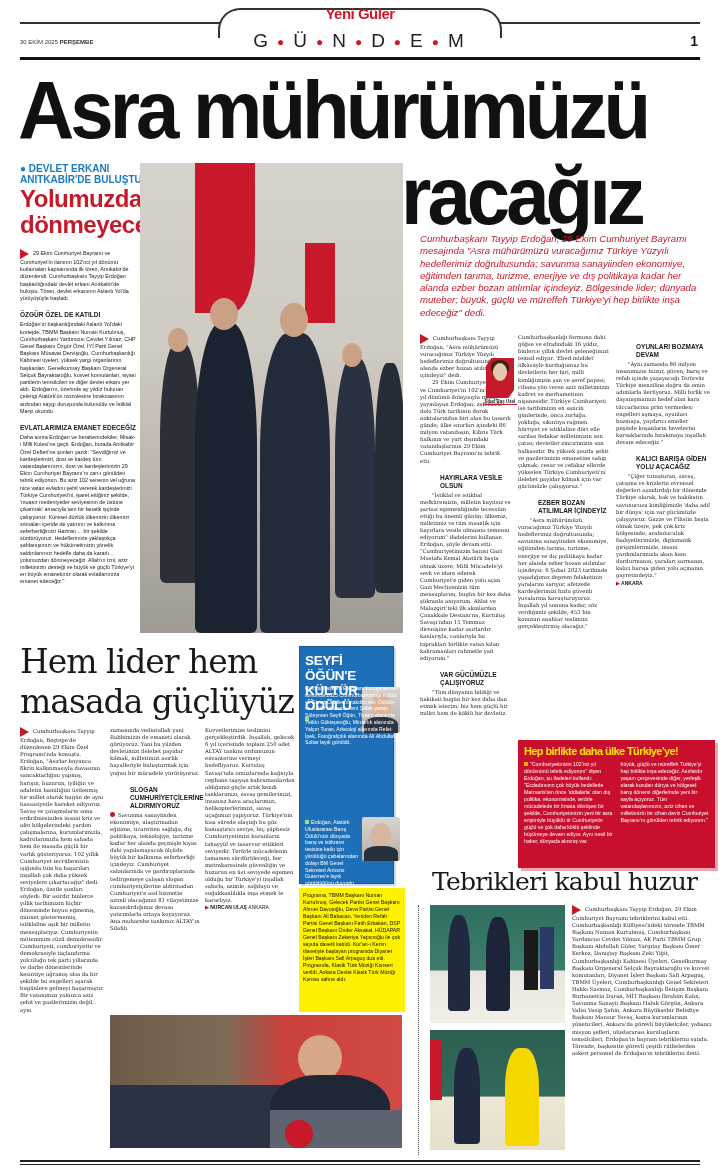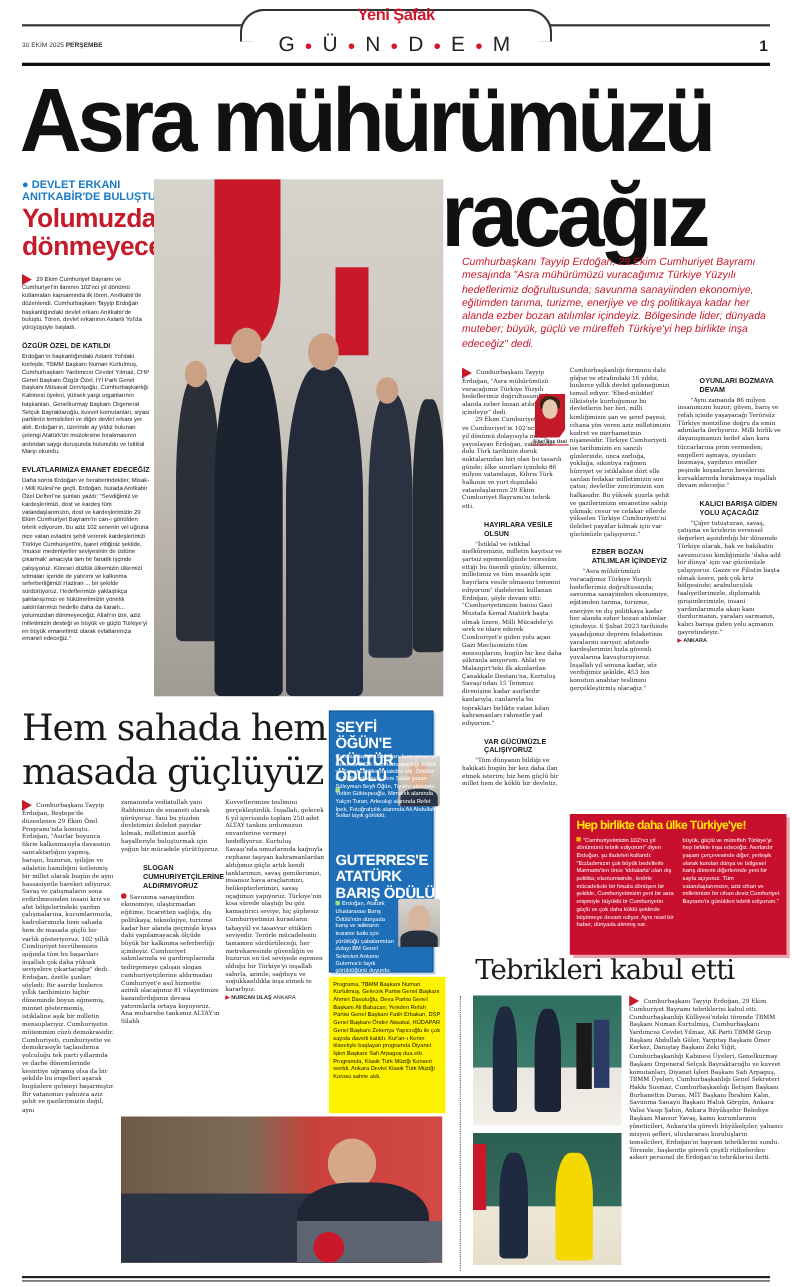--- a/index.html
+++ b/index.html
@@ -98,21 +98,21 @@
   .bottom-rule { position: absolute; left: 20px; width: 680px; top: 1160px; height: 2px; background: #222; }
   .bottom-rule2 { position: absolute; left: 20px; width: 680px; top: 1164px; height: 1px; background: #222; }
 </style>
 </head>
 <body>
 
 <div>
   <div class="mast-line l"></div>
   <div class="mast-line r"></div>
   <div class="mast-arc"></div>
-  <div class="brand">Yeni Şafak</div>
+  <div class="brand">Yeni Güler</div>
   <div class="section">
     <span>G</span><span class="dot">●</span><span>Ü</span><span class="dot">●</span><span>N</span><span class="dot">●</span><span>D</span><span class="dot">●</span><span>E</span><span class="dot">●</span><span>M</span>
   </div>
   <div class="dateline">
     <span>30 EKİM 2025</span>
     <b>PERŞEMBE</b>
   </div>
   <div class="pageno">1</div>
   <div class="mast-rule"></div>
 </div>
@@ -172,21 +172,21 @@
 </div>
 
 <div class="col serif-small" style="left:616px; top:334px; width:94px;">
   <h4>OYUNLARI BOZMAYA DEVAM</h4>
   <p class="indent">"Aynı zamanda 86 milyon insanımızın huzur, güven, barış ve refah içinde yaşayacağı Terörsüz Türkiye menziline doğru da emin adımlarla ilerliyoruz. Milli birlik ve dayanışmamızı hedef alan kara tüccarlarına prim vermeden; engelleri aşmaya, oyunları bozmaya, yaydırıcı emeller peşinde koşanların hevelerini kursaklarında bırakmaya inşallah devam edeceğiz."</p>
   <h4>KALICI BARIŞA GİDEN YOLU AÇACAĞIZ</h4>
   <p class="indent">"Çiğer tutuşturan, savaş, çatışma ve krizlerin evrensel değerleri aşındırdığı bir dönemde Türkiye olarak, hak ve hakikatin savunucusu kimliğimizle 'daha adil bir dünya' için var gücümüzle çalışıyoruz. Gazze ve Filistin başta olmak üzere, pek çok kriz bölgesinde; arabuluculuk faaliyetlerimizle, diplomatik girişimlerimizle, insani yardımlarımızla akan kanı durdurmanın, yaraları sarmanın, kalıcı barışa giden yolu açmanın gayretindeyiz."</p>
   <p style="font-family:'Liberation Sans',sans-serif; font-size:5px; font-weight:bold;"><span style="color:#c41a2a;">▶ </span><span>ANKARA</span></p>
 </div>
 
-<div class="hl-hem">Hem sahada hem masada güçlüyüz</div>
+<div class="hl-hem">Hem lider hem masada güçlüyüz</div>
 
 <div class="col serif-small" style="left:20px; top:727px; width:84px;">
   <p><span class="tri"></span><span>Cumhurbaşkanı Tayyip Erdoğan, Beştepe'de düzenlenen 29 Ekim Özel Programı'nda konuştu. Erdoğan, "Asırlar boyunca fikrin kalkınmasıyla davasının sancaktarlığını yapmış, barışın, huzurun, iyiliğin ve adaletin hamiliğini üstlenmiş bir millet olarak bugün de aynı hassasiyetle hareket ediyoruz. Savaş ve çatışmaların sona erdirilmesinden insani kriz ve afet bölgelerindeki yardım çalışmalarına, kurumlarımızla, kadrolarımızla hem sahada hem de masada güçlü bir varlık gösteriyoruz. 102 yıllık Cumhuriyet tecrübemizin ışığında tüm bu başarıları inşallah çok daha yüksek seviyelere çıkartacağız" dedi. Erdoğan, özetle şunları söyledi: Bir asırdır binlerce yıllık tarihimizin hiçbir döneminde boyun eğmemiş, minnet göstermemiş, istiklaline aşık bir milletin mensuplarıyız. Cumhuriyetin mütemmim cüzü demokrasidir. Cumhuriyeti, cumhuriyette ve demokrasiyle taçlandırma yolculuğu tek parti yıllarında ve darbe dönemlerinde kesintiye uğramış olsa da bir şekilde bu engelleri aşarak bugünlere gelmeyi başarmıştır. Bir vatanımızı yalnızca aziz şehit ve gazilerimizin değil, aynı</span></p>
 </div>
 
 <div class="col serif-small" style="left:110px; top:727px; width:90px;">
   <p>zamanında vediatullah yani Rabbimizin de emaneti olarak görüyoruz. Yani bu yüzden devletimizi ilelebet payidar kılmak, milletimizi asırlık hayalleriyle buluşturmak için yoğun bir mücadele yürütüyoruz.</p>
   <h4>SLOGAN CUMHURİYETÇİLERİNE ALDIRMIYORUZ</h4>
   <p><span class="bullet-red"></span><span>Savunma sanayiinden ekonomiye, ulaştırmadan eğitime, ticaretten sağlığa, dış politikaya, teknolojiye, turizme kadar her alanda geçmişle kıyas dahi yapılamayacak ölçüde büyük bir kalkınma seferberliği içindeyiz. Cumhuriyet salonlarında ve gardıroplarında tedirgemeye çalışan slogan cumhuriyetçilerine aldırmadan Cumhuriyet'e asıl hizmette azimli olacağımız 81 vilayetimize kazandırdığımız devasa yatırımlarla ortaya koyuyoruz. Ana muharebe tankımız ALTAY'ın Silahlı</span></p>
 </div>
@@ -197,21 +197,20 @@
 </div>
 
 <div class="bluebox">
   <h3>SEYFİ ÖĞÜN'E KÜLTÜR ÖDÜLÜ</h3>
   <div class="bb-photo" style="left:62px; top:40px; width:38px; height:46px;">
     <div style="position:absolute; left:9px; top:6px; width:20px; height:24px; border-radius:50%; background:#dcb49a;"></div>
     <div style="position:absolute; left:2px; top:30px; width:34px; height:20px; border-radius:40% 40% 0 0; background:#2b3545;"></div>
   </div>
   <div class="txt" style="margin-top:3px; width:54px;"><span class="greendot"></span></div>
   <div class="txt" style="position:absolute; left:5px; top:38px; width:96px; text-indent:0;"><span style="display:block; width:54px; height:0;"></span><span>Cumhurbaşkanı Erdoğan, konuşmasının sonunda 2025 Cumhurbaşkanlığı Kültür ve Sanat Ödülleri'ni takdim etti. Ödüller ve Kültür alanında Yeni Şafak yazarı Süleyman Seyfi Öğün, Tiyatro alanında Yetkin Göktepeoğlu, Mimarlık alanında Yalçın Turan, Arkeoloji alanında Refet İpek, Fotoğrafçılık alanında Ali Abdullah Soltar layık görüldü.</span></div>
-  <h3 style="position:absolute; left:5px; top:127px; width:96px;">GUTERRES'E ATATÜRK BARIŞ ÖDÜLÜ</h3>
   <div class="bb-photo" style="left:62px; top:170px; width:38px; height:44px;">
     <div style="position:absolute; left:9px; top:6px; width:20px; height:24px; border-radius:50%; background:#d7b59e;"></div>
     <div style="position:absolute; left:2px; top:29px; width:34px; height:18px; border-radius:40% 40% 0 0; background:#27303d;"></div>
   </div>
   <div class="txt" style="position:absolute; left:5px; top:172px; width:56px;"><span class="greendot"></span><span>Erdoğan, Atatürk Uluslararası Barış Ödülü'nün dünyada barış ve istikrarın tesisine katkı için yürüttüğü çabalarından dolayı BM Genel Sekreteri Antonio Guterres'e layık görüldüğünü duyurdu.</span></div>
 </div>
 
 <div class="yellow">Programa, TBMM Başkanı Numan Kurtulmuş, Gelecek Partisi Genel Başkanı Ahmet Davutoğlu, Deva Partisi Genel Başkanı Ali Babacan, Yeniden Refah Partisi Genel Başkanı Fatih Erbakan, DSP Genel Başkanı Önder Aksakal, HÜDAPAR Genel Başkanı Zekeriya Yapıcıoğlu ile çok sayıda davetli katıldı. Kur'an-ı Kerim tilavetiyle başlayan programda Diyanet İşleri Başkanı Safi Arpaguş dua etti. Programda, Klasik Türk Müziği Konseri verildi, Ankara Devlet Klasik Türk Müziği Korosu sahne aldı.</div>
 
 <div class="photo ph-ceremony">
@@ -223,21 +222,21 @@
 </div>
 
 <div class="redbox">
   <h3>Hep birlikte daha ülke Türkiye'ye!</h3>
   <div class="cols">
     <div><span class="yl-dot"></span><span>"Cumhuriyetimizin 102'nci yıl dönümünü tebrik ediyorum" diyen Erdoğan, şu ifadeleri kullandı: "Ecdadımızın çok büyük bedellerle Marmaris'ten önce 'iddialarla' olan dış politika; ekonomisinde, terörle mücadelede bir fırsata dönüşen bir şekilde, Cumhuriyetimizin yeni bir asra erişimiyle büyüklü tir Cumhuriyetin güçlü ve çok daha köklü şeklinde büyümeye devam ediyor. Aynı nesil bir haber, dünyada alınmış var.</span></div>
     <div>büyük, güçlü ve müreffeh Türkiye'yi hep birlikte inşa edeceğiz. Asırlardır yaşam çerçevesinde diğer, yerleşik olarak kurulan dünya ve bölgesel barış dönemi diğerlerinde yeni bir sayfa açıyoruz. Tüm vatandaşlarımızın, aziz cihan ve milletimizin bir cihan deviz Cumhuriyet Bayramı'nı gönülden tebrik ediyorum."</div>
   </div>
 </div>
 
-<div class="hl-tebrik">Tebrikleri kabul etti</div>
+<div class="hl-tebrik">Tebrikleri kabul huzur</div>
 <div class="dotted-v"></div>
 
 <div class="photo ph-a">
   <div style="position:absolute; left:18px; top:10px; width:22px; height:96px; background:#1f2940; border-radius:40% 40% 4px 4px;"></div>
   <div style="position:absolute; left:56px; top:12px; width:24px; height:94px; background:#1c2538; border-radius:40% 40% 4px 4px;"></div>
   <div style="position:absolute; left:94px; top:25px; width:14px; height:60px; background:#1a1a1a;"></div>
   <div style="position:absolute; left:110px; top:22px; width:14px; height:62px; background:#2c3b66;"></div>
 </div>
 <div class="photo ph-b">
   <div style="position:absolute; left:0; top:10px; width:12px; height:60px; background:#c8182a;"></div>

